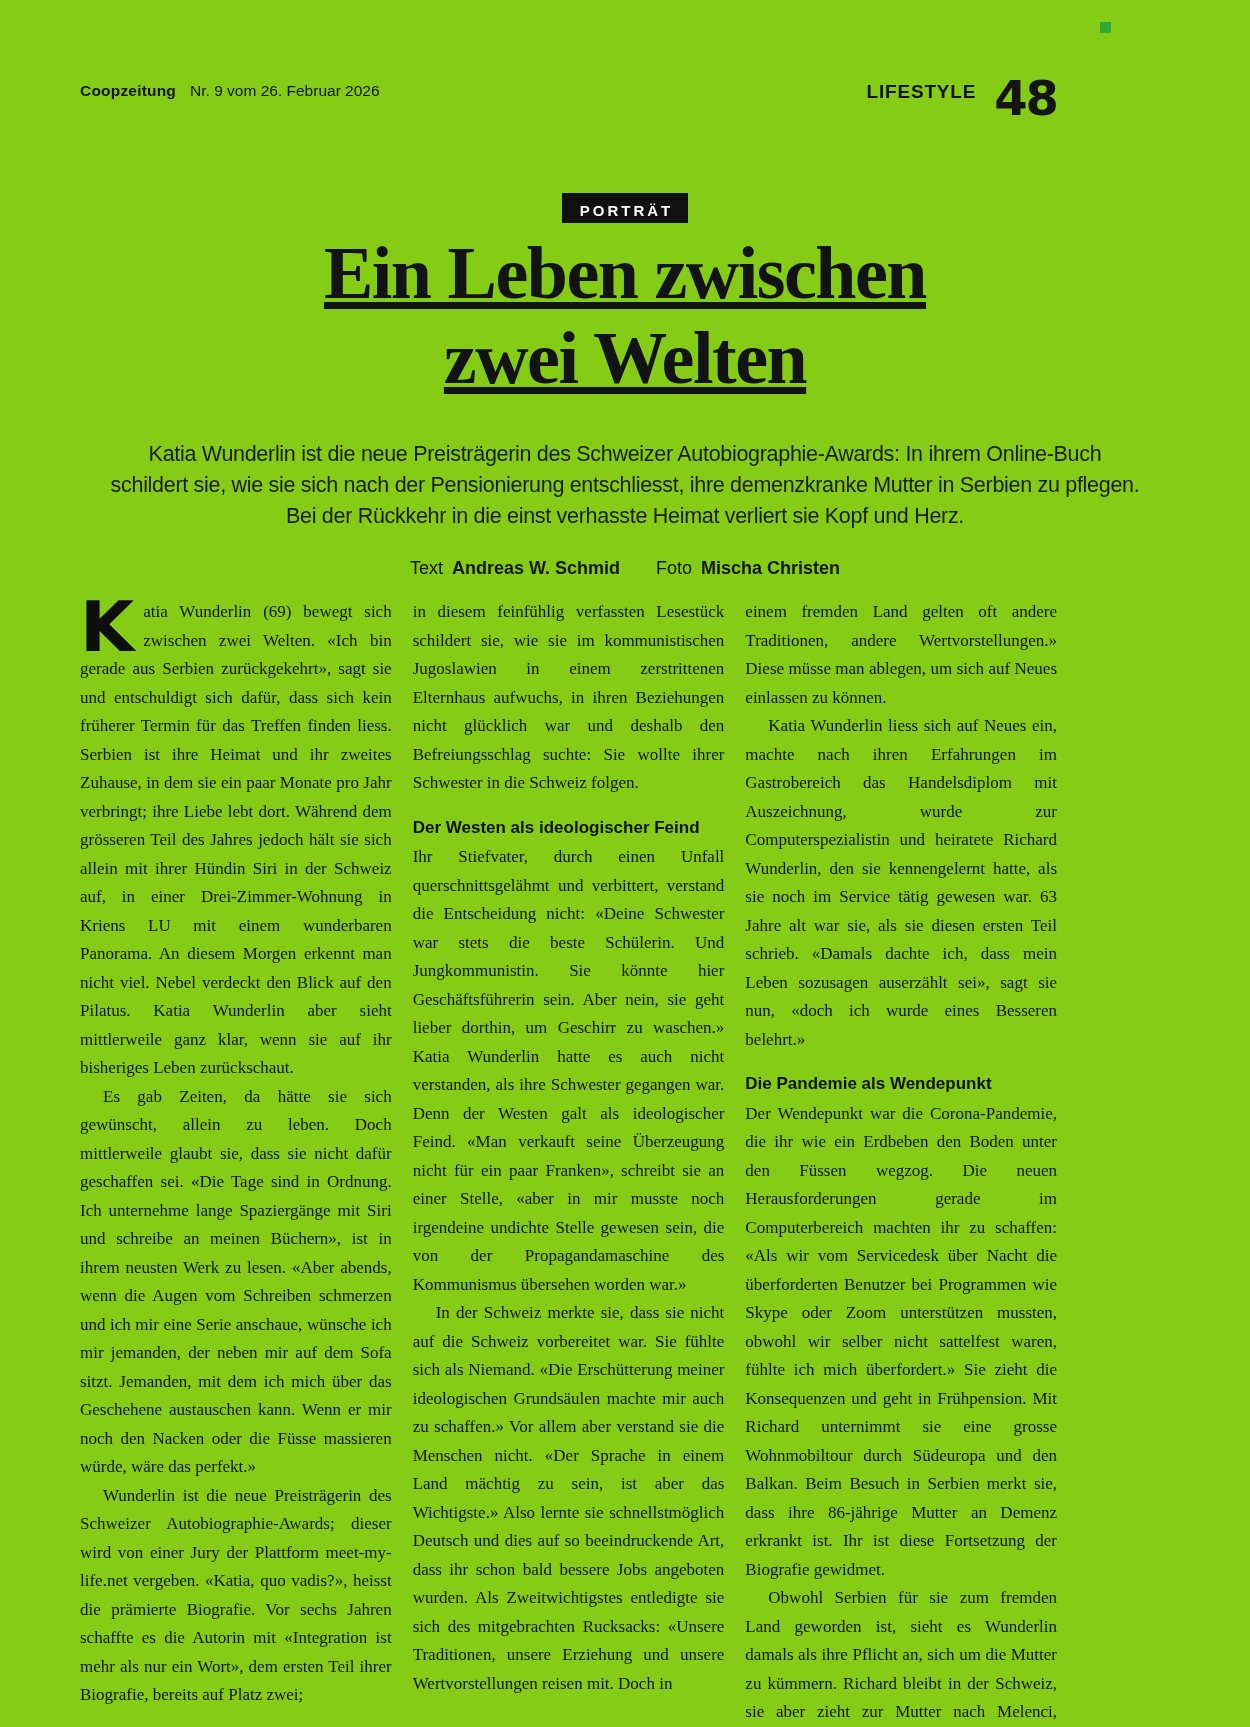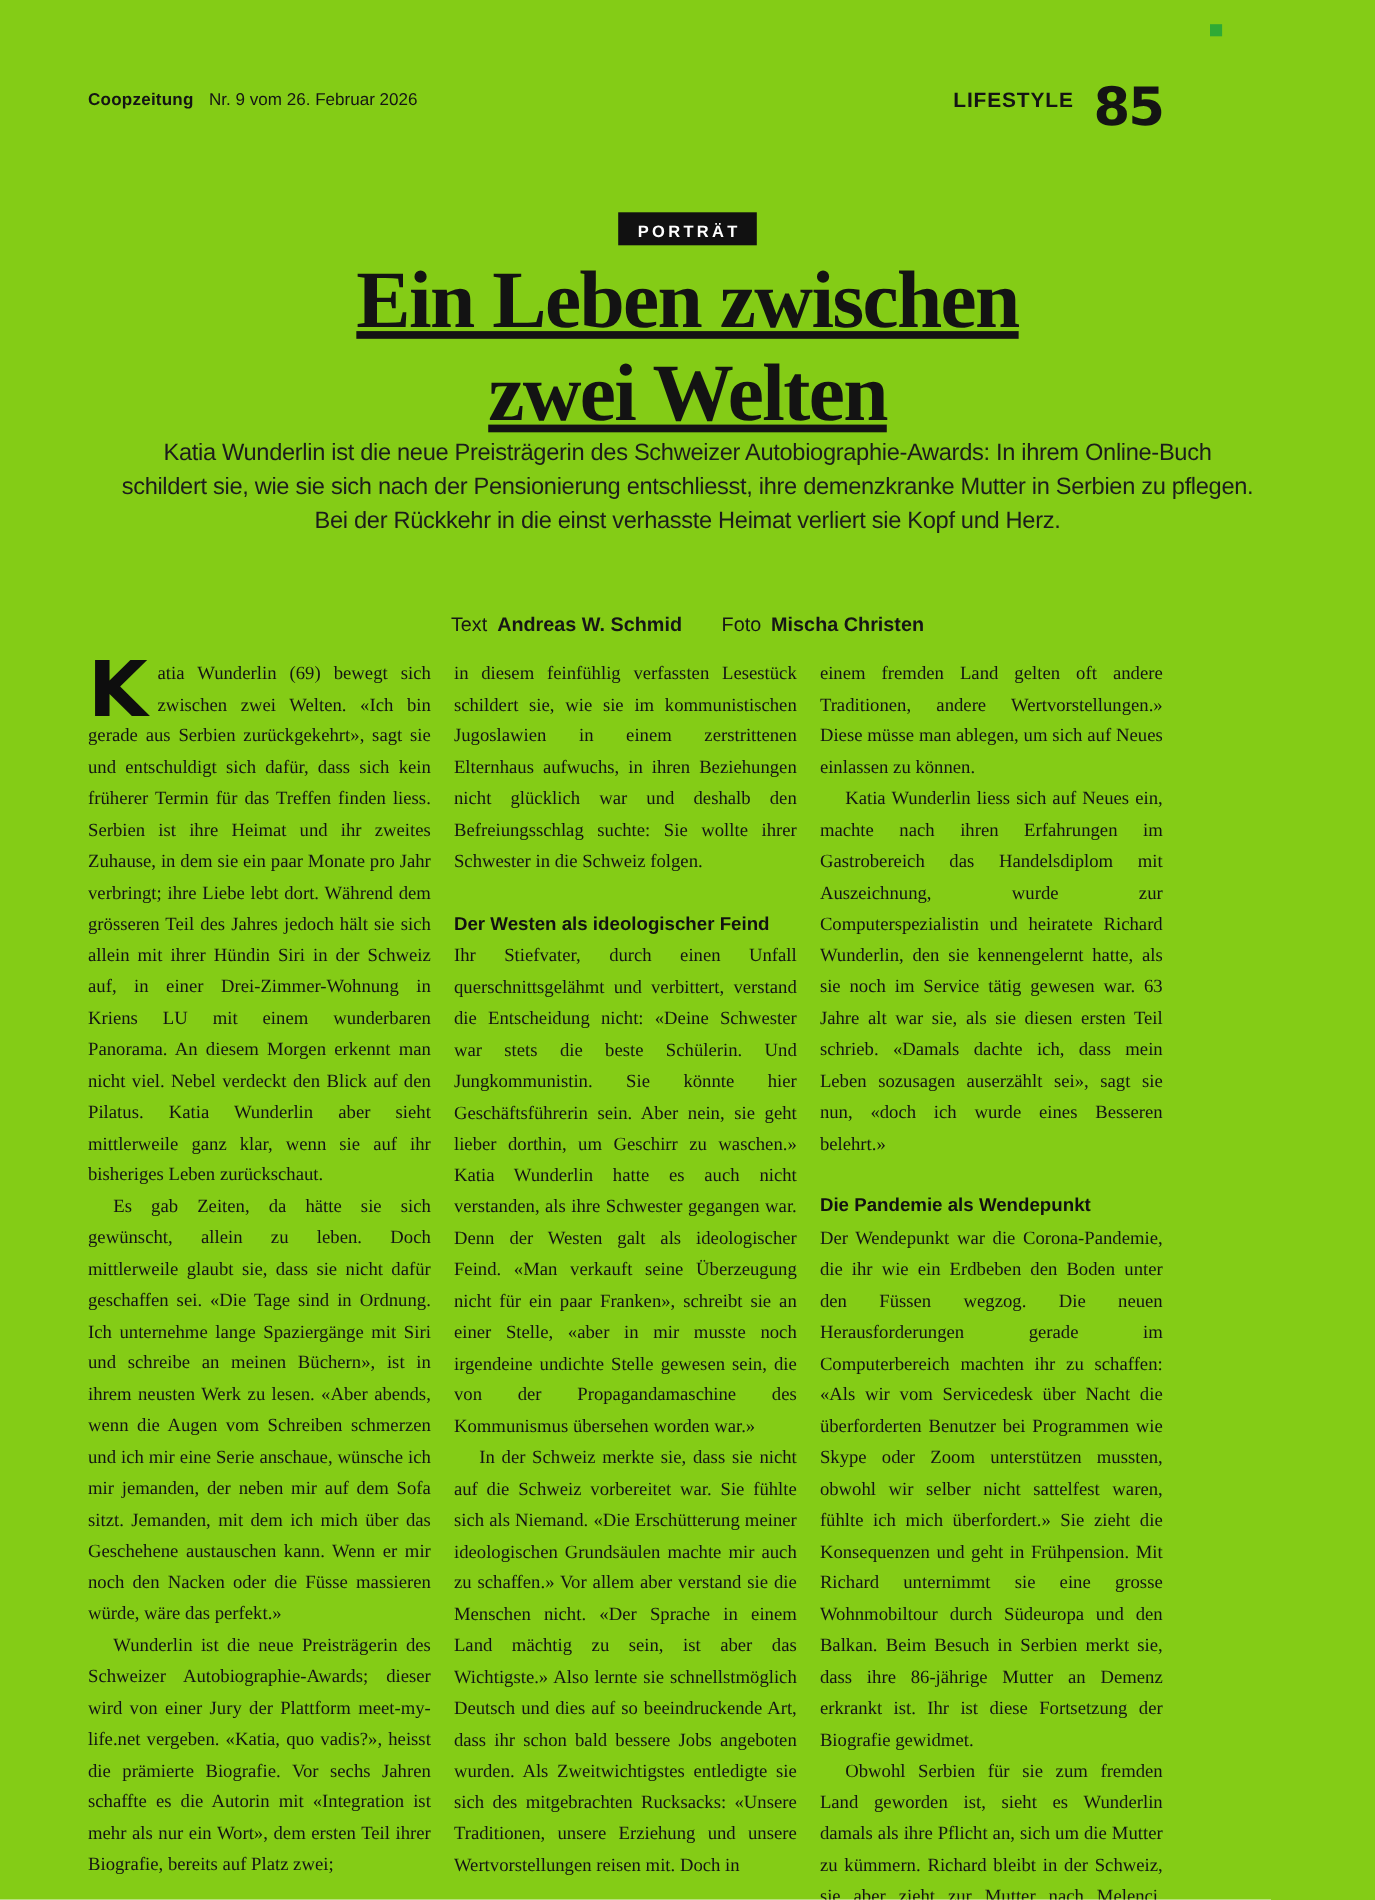--- a/index.html
+++ b/index.html
@@ -58,21 +58,21 @@
     font-family: "Liberation Serif", "DejaVu Serif", serif;
     font-weight: 700;
     font-size: 74px; line-height: 85px;
     letter-spacing: -1.5px;
     color: #131313;
   }
   .hl-line { display: block; text-decoration: underline; }
 
   
   .lead {
-    position: absolute; top: 396px; left: 108px; right: 108px;
+    position: absolute; top: 439px; left: 108px; right: 108px;
     margin: 0; text-align: center;
     font-family: "Liberation Sans", "DejaVu Sans", sans-serif;
     font-size: 21.5px; line-height: 31px;
     letter-spacing: -0.3px;
     color: #1c1c1c;
   }
 
   
   .byline {
     position: absolute; top: 558px; left: 0; right: 0;
@@ -96,21 +96,21 @@
     margin: 0;
     font-size: 17px; line-height: 28.5px;
     text-align: justify;
     text-indent: 23px;
     hyphens: auto;
     -webkit-hyphens: auto;
     color: #141414;
   }
   .no-indent { text-indent: 0; }
   .subhead {
-    margin: 28px 0 1px 0;
+    margin: 16px 0 1px 0;
     font-family: "Liberation Sans", "DejaVu Sans", sans-serif;
     font-weight: bold; font-size: 17px; line-height: 28.5px;
     color: #111111;
     text-align: left;
   }
   .dropcap {
     float: left;
     font-family: "DejaVu Sans", sans-serif;
     font-weight: bold;
     font-size: 70px;
@@ -128,21 +128,21 @@
 
   <div class="print-mark"></div>
 
   <header class="pagehead">
     <div class="ph-left">
       <span class="masthead">Coopzeitung</span>
       <span class="issue">Nr. 9 vom 26. Februar 2026</span>
     </div>
     <div class="ph-right">
       <span class="section">LIFESTYLE</span>
-      <span class="pagenum">85</span>
+      <span class="pagenum">48</span>
     </div>
   </header>
 
   <div class="kicker-row">
     <span class="kicker">PORTRÄT</span>
   </div>
 
   <h1 class="headline">
     <span class="hl-line">Ein Leben zwischen</span>
     <span class="hl-line">zwei Welten</span>

